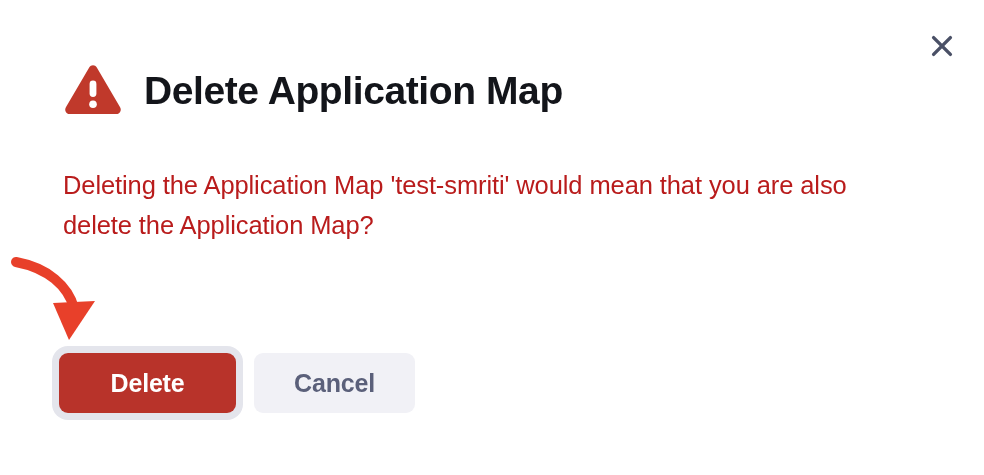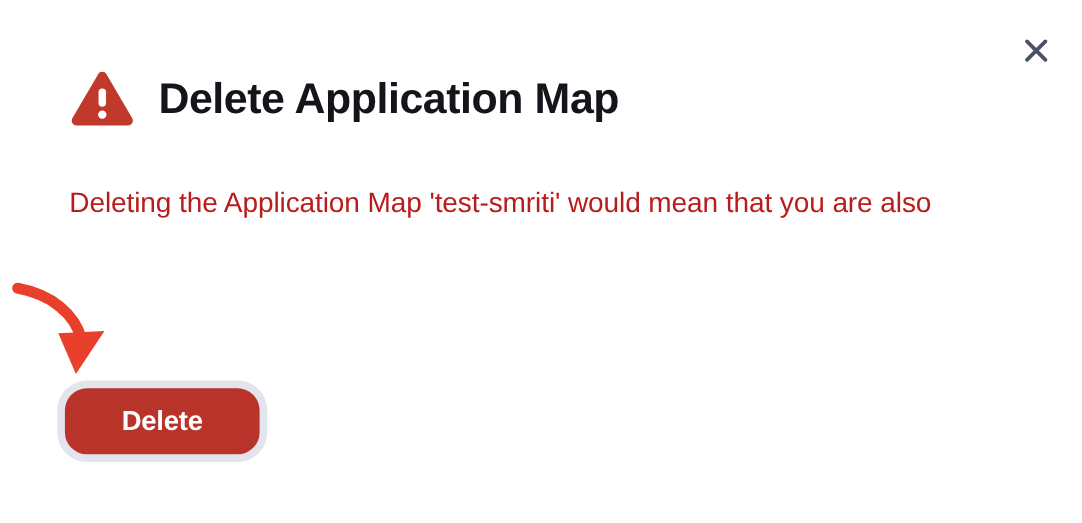--- a/index.html
+++ b/index.html
@@ -90,21 +90,21 @@
     align-items: flex-start;
     gap: 18px;
   }
 
   .btn {
     font-family: "Liberation Sans", "DejaVu Sans", sans-serif;
     font-size: 25px;
     font-weight: bold;
     letter-spacing: -0.2px;
     border: none;
-    border-radius: 20px;
+    border-radius: 9px;
     cursor: pointer;
     padding: 0;
     height: 60px;
     display: inline-flex;
     align-items: center;
     justify-content: center;
     box-sizing: border-box;
   }
 
   .btn-delete {
@@ -151,24 +151,26 @@
                  C2.1 50.0 0.1 46.2 1.9 43.2 Z" fill="#c0392b"></path>
         <rect x="25.6" y="16.5" width="6.8" height="16.5" rx="3.4" fill="#ffffff"></rect>
         <circle cx="29" cy="40.2" r="3.8" fill="#ffffff"></circle>
       </svg>
     </span>
     <h1 class="title">Delete Application Map</h1>
   </div>
 
   <div class="body-text">
     <p>Deleting the Application Map 'test-smriti' would mean that you are also</p>
+    <p>delete the Application Map?</p>
   </div>
 
   <div class="actions">
     <button class="btn btn-delete">Delete</button>
+    <button class="btn btn-cancel">Cancel</button>
   </div>
 
   <span class="annotation-arrow">
     <svg width="110" height="105" viewBox="0 0 110 105" aria-hidden="true">
       <path d="M10 14 C42 20, 62 38, 68 60" stroke="#e8402a" stroke-width="10" fill="none" stroke-linecap="round"></path>
       <path d="M47 55 L89 53 L63 92 Z" fill="#e8402a"></path>
     </svg>
   </span>
 
 </div>

